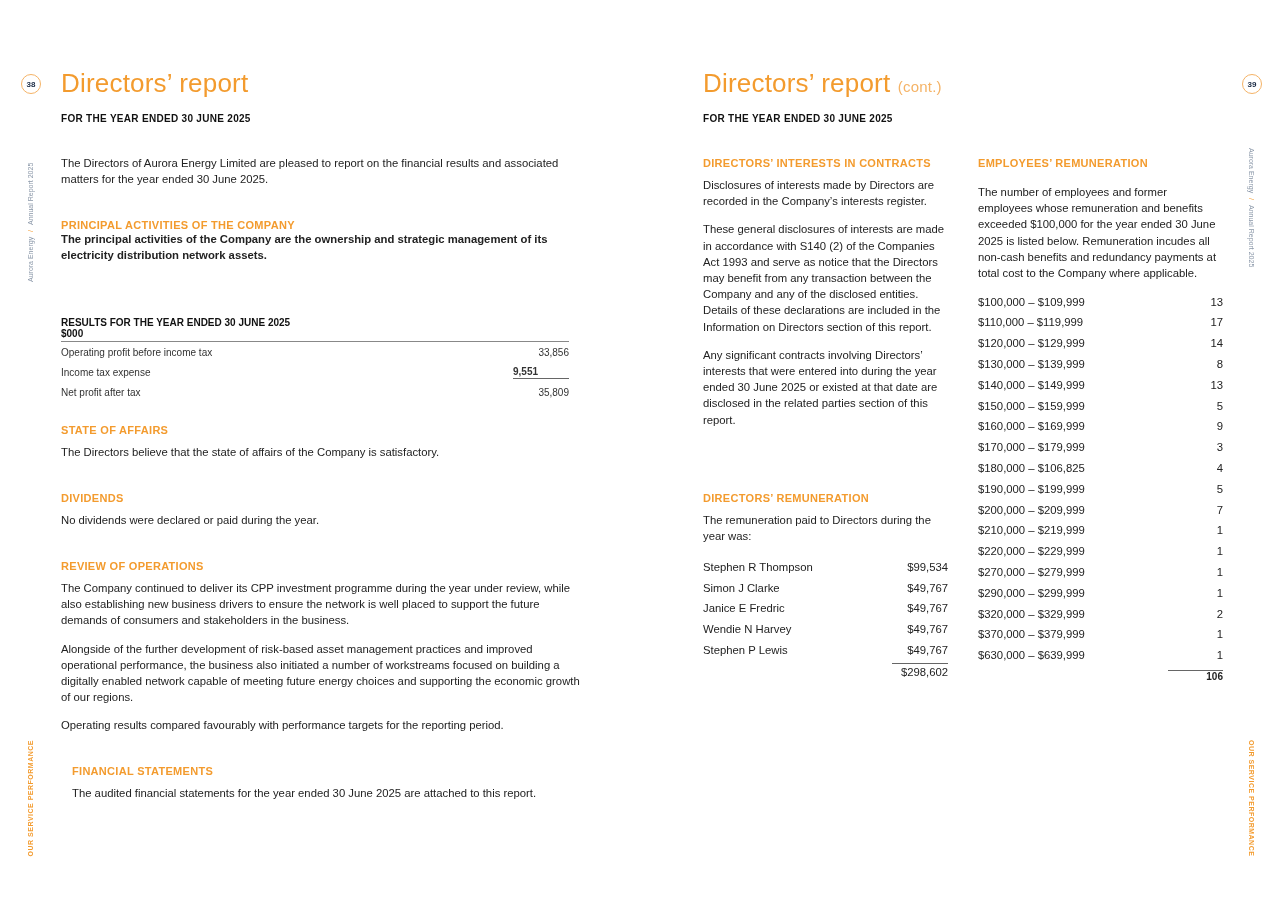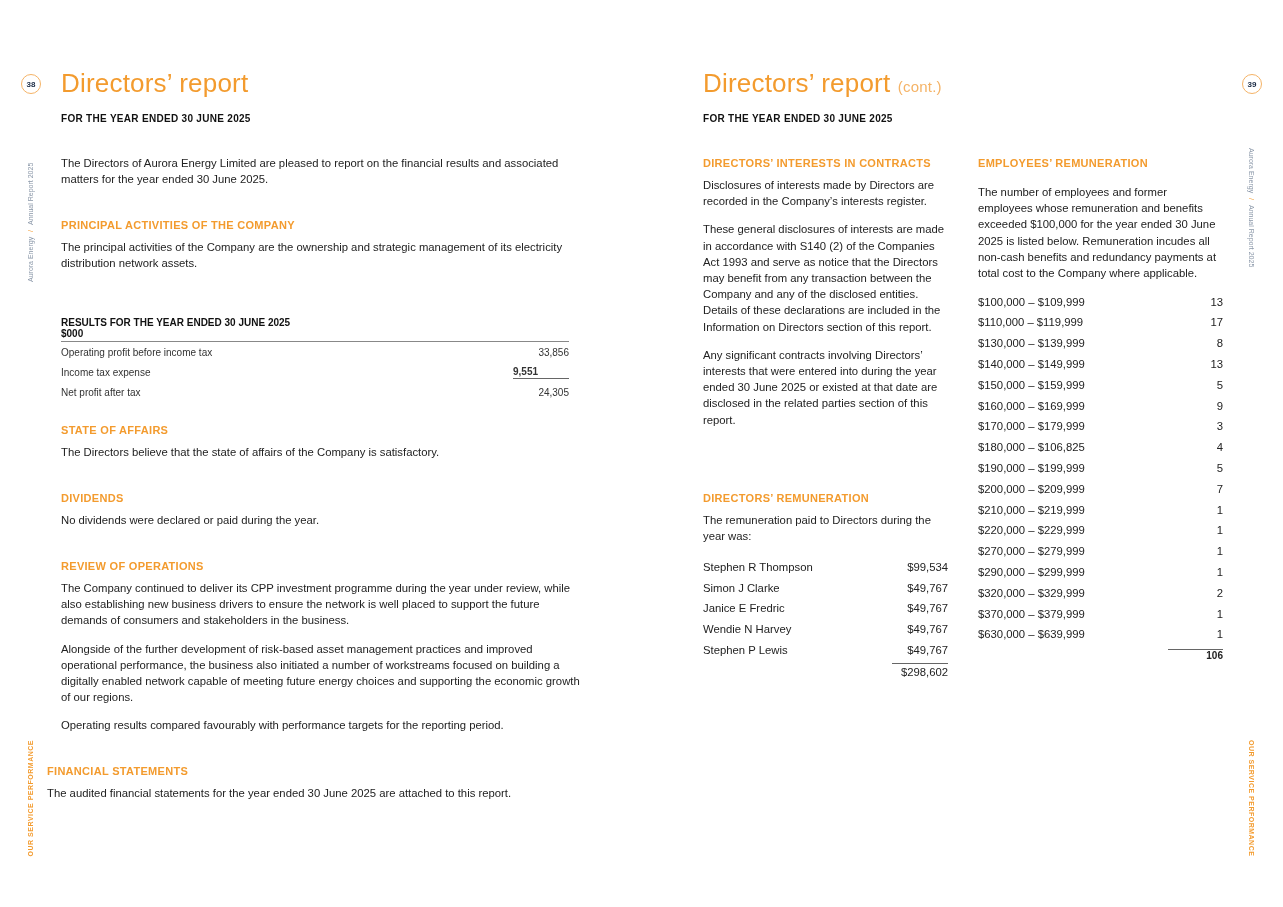--- a/index.html
+++ b/index.html
@@ -41,60 +41,60 @@
   <span class="vgrey">Annual Report 2025</span>
 </div>
 <div class="abs vtext left vorange" style="left:27px;top:740px;">OUR SERVICE PERFORMANCE</div>
 
 <div class="abs" style="left:61px;top:155px;width:520px;">
   <p class="p">The Directors of Aurora Energy Limited are pleased to report on the financial results and associated matters for the year ended 30 June 2025.</p>
 </div>
 
 <div class="abs" style="left:61px;top:219px;width:520px;">
   <div class="h">PRINCIPAL ACTIVITIES OF THE COMPANY</div>
-  <p class="p" style="margin-top:8px;">The principal activities of the Company are the ownership and strategic management of its electricity distribution network assets.</p>
+  <p class="p" style="font-weight:bold;">The principal activities of the Company are the ownership and strategic management of its electricity distribution network assets.</p>
 </div>
 
 <div class="abs" style="left:61px;top:317px;width:508px;">
   <div class="tbl-head">
     <span>RESULTS FOR THE YEAR ENDED 30 JUNE 2025</span>
     <span>$000</span>
   </div>
   <div class="tbl-row">
     <span>Operating profit before income tax</span>
     <span>33,856</span>
   </div>
   <div class="tbl-row">
     <span>Income tax expense</span>
     <span class="underline-val" style="width:56px;text-align:left;font-weight:bold;">9,551</span>
   </div>
   <div class="tbl-row">
     <span>Net profit after tax</span>
-    <span>24,305</span>
+    <span>35,809</span>
   </div>
 </div>
 
 <div class="abs" style="left:61px;top:424px;width:520px;">
   <div class="h">STATE OF AFFAIRS</div>
   <p class="p" style="margin-top:8px;">The Directors believe that the state of affairs of the Company is satisfactory.</p>
 </div>
 
 <div class="abs" style="left:61px;top:492px;width:520px;">
   <div class="h">DIVIDENDS</div>
   <p class="p" style="margin-top:8px;">No dividends were declared or paid during the year.</p>
 </div>
 
 <div class="abs" style="left:61px;top:560px;width:525px;">
   <div class="h">REVIEW OF OPERATIONS</div>
   <p class="p" style="margin-top:8px;">The Company continued to deliver its CPP investment programme during the year under review, while also establishing new business drivers to ensure the network is well placed to support the future demands of consumers and stakeholders in the business.</p>
   <p class="p" style="margin-top:12px;">Alongside of the further development of risk-based asset management practices and improved operational performance, the business also initiated a number of workstreams focused on building a digitally enabled network capable of meeting future energy choices and supporting the economic growth of our regions.</p>
   <p class="p" style="margin-top:12px;">Operating results compared favourably with performance targets for the reporting period.</p>
 </div>
 
-<div class="abs" style="left:47px;top:765px;width:525px;">
+<div class="abs" style="left:72px;top:765px;width:525px;">
   <div class="h">FINANCIAL STATEMENTS</div>
   <p class="p" style="margin-top:8px;">The audited financial statements for the year ended 30 June 2025 are attached to this report.</p>
 </div>
 
 <div class="abs title" style="left:703px;top:68px;">
   <span>Directors’ report</span>
   <span class="cont">(cont.)</span>
 </div>
 <div class="abs subtitle" style="left:703px;top:113px;">FOR THE YEAR ENDED 30 JUNE 2025</div>
 <div class="abs pagenum" style="left:1242px;top:74px;">
@@ -152,20 +152,24 @@
   <div id="emp-table" style="margin-top:10px;">
       <div class="rrow">
         <span>$100,000 – $109,999</span>
         <span>13</span>
       </div>
       <div class="rrow">
         <span>$110,000 – $119,999</span>
         <span>17</span>
       </div>
       <div class="rrow">
+        <span>$120,000 – $129,999</span>
+        <span>14</span>
+      </div>
+      <div class="rrow">
         <span>$130,000 – $139,999</span>
         <span>8</span>
       </div>
       <div class="rrow">
         <span>$140,000 – $149,999</span>
         <span>13</span>
       </div>
       <div class="rrow">
         <span>$150,000 – $159,999</span>
         <span>5</span>

